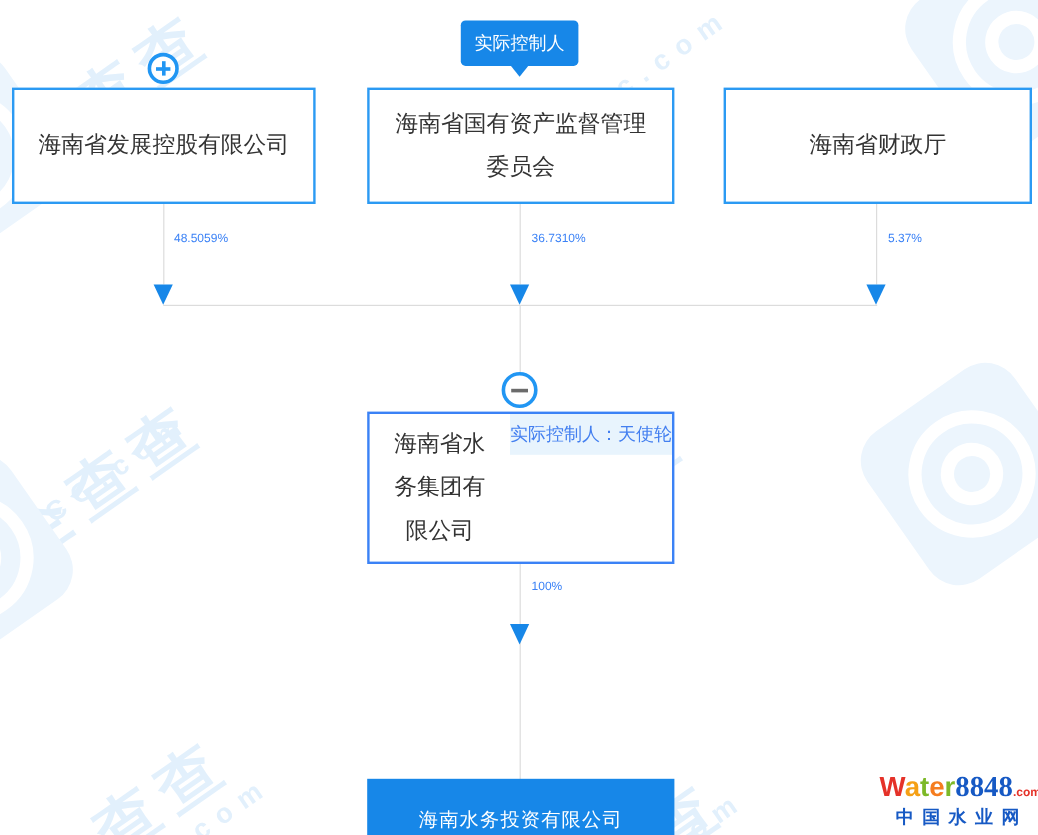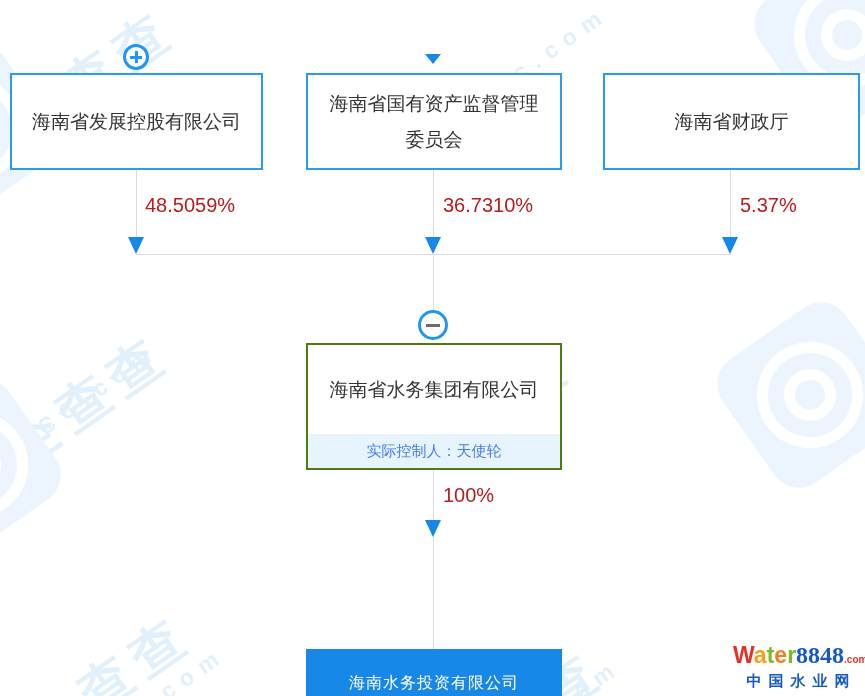--- a/index.html
+++ b/index.html
@@ -17,35 +17,35 @@
   
   .vline,.hline{position:absolute;background:#dcdcdc;z-index:1;}
   .vline{width:1px;}
   .hline{height:1px;}
   .arrow{position:absolute;width:0;height:0;border-left:8px solid transparent;
          border-right:8px solid transparent;border-top:17px solid #1787e8;z-index:2;}
   
   .ebox{position:absolute;box-sizing:border-box;border:2px solid #2b9af3;background:#fff;
         display:flex;align-items:center;justify-content:center;text-align:center;
         font-size:19px;color:#333;line-height:36px;padding:4px 16px;z-index:3;cursor:pointer;}
-  .midbox{position:absolute;box-sizing:border-box;border:2px solid #4d7c0f;background:#fff;
-          display:flex;flex-direction:column;z-index:3;cursor:pointer;}
+  .midbox{position:absolute;box-sizing:border-box;border:2px solid #3b82f6;background:#fff;
+          display:flex;flex-direction:row;z-index:3;cursor:pointer;}
   .midbox .name{flex:1;display:flex;align-items:center;justify-content:center;text-align:center;
                 font-size:19px;color:#333;line-height:36px;padding:2px 16px;}
   .midbox .band{height:34px;background:#e8f4fd;color:#437ff0;font-size:15px;
                 display:flex;align-items:center;justify-content:center;}
   .fillbox{position:absolute;box-sizing:border-box;background:#1787e8;color:#fff;
            display:flex;align-items:center;justify-content:center;font-size:16px;
            letter-spacing:1px;z-index:3;cursor:pointer;margin-top:40px;}
   .badge{position:absolute;left:384px;top:17px;width:98px;height:38px;background:#1787e8;
          color:#fff;font-size:15px;border-radius:4px;display:flex;align-items:center;
          justify-content:center;z-index:4;}
   .badge-tip{position:absolute;left:425px;top:54px;width:0;height:0;border-left:8px solid transparent;
              border-right:8px solid transparent;border-top:10px solid #1787e8;z-index:4;}
-  .pct{position:absolute;font-size:20px;color:#b91c1c;z-index:3;white-space:nowrap;}
+  .pct{position:absolute;font-size:10px;color:#3b82f6;z-index:3;white-space:nowrap;}
   .circle{position:absolute;box-sizing:border-box;border:3px solid #2196f3;border-radius:50%;
           background:#fff;z-index:4;cursor:pointer;}
   .circle .bar-h{position:absolute;left:50%;top:50%;width:12px;height:3px;margin:-1.5px 0 0 -6px;}
   .circle .bar-v{position:absolute;left:50%;top:50%;width:3px;height:12px;margin:-6px 0 0 -1.5px;}
   .plus{left:123px;top:44px;width:26px;height:26px;}
   .plus .bar-h,.plus .bar-v{background:#2196f3;}
   .minus{left:418px;top:310px;width:30px;height:30px;}
   .minus .bar-h{background:#6b6b6b;width:14px;margin-left:-7px;}
   
   .flogo{position:absolute;left:733px;top:643px;width:130px;z-index:5;text-align:center;}
@@ -100,20 +100,21 @@
   <div class="arrow" style="left:128px;top:237px;"></div>
   <div class="arrow" style="left:425px;top:237px;"></div>
   <div class="arrow" style="left:722px;top:237px;"></div>
   <div class="arrow" style="left:425px;top:520px;"></div>
 
   <div class="pct" style="left:145px;top:194px;">48.5059%</div>
   <div class="pct" style="left:443px;top:194px;">36.7310%</div>
   <div class="pct" style="left:740px;top:194px;">5.37%</div>
   <div class="pct" style="left:443px;top:484px;">100%</div>
 
+  <div class="badge">实际控制人</div>
   <div class="badge-tip"></div>
 
   <div class="circle plus">
     <div class="bar-h"></div>
       <div class="bar-v"></div>
   </div>
   <div class="circle minus">
     <div class="bar-h"></div>
   </div>
 

